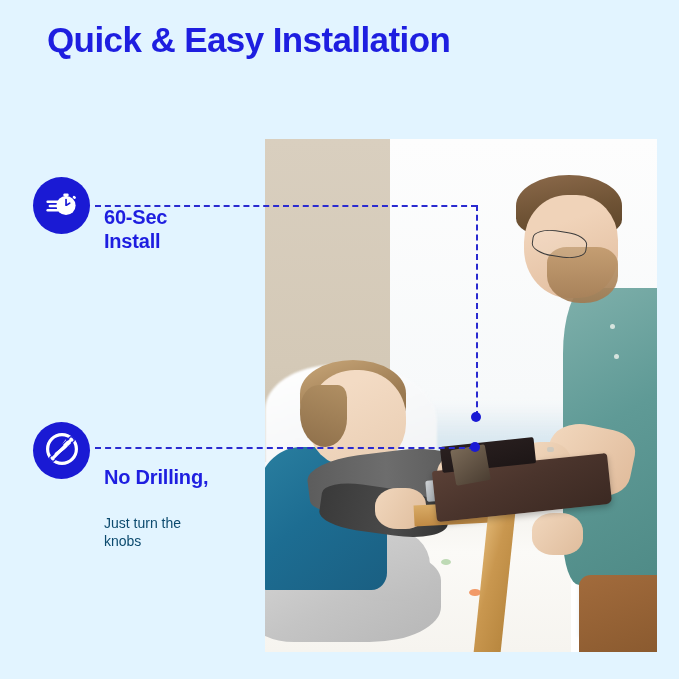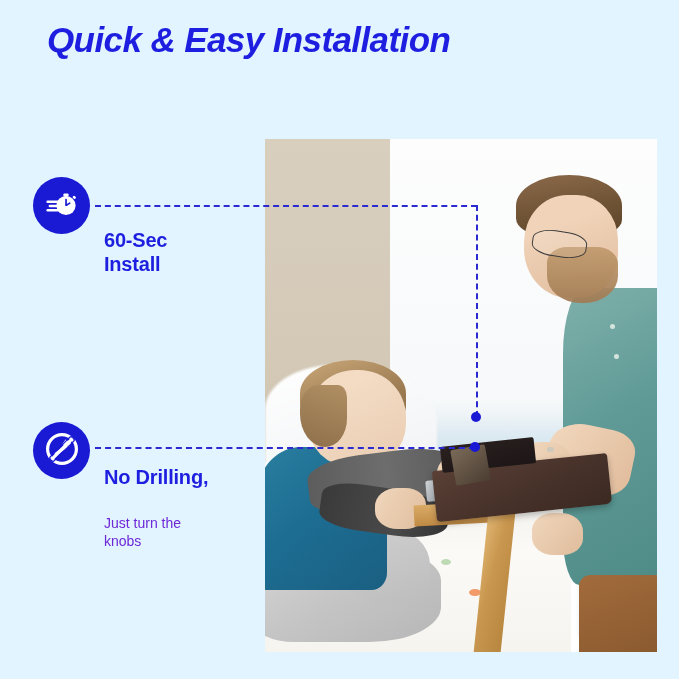--- a/index.html
+++ b/index.html
@@ -13,21 +13,20 @@
 
   
   .page-title{
     position:absolute;
     left:47px; top:20px;
     font-size:35px;
     font-weight:bold;
     letter-spacing:-0.6px;
     color:#1e1ee0;
     white-space:nowrap;
-    font-style:italic;
   }
 
   
   .photo{
     position:absolute;
     left:265px; top:139px;
     width:392px; height:513px;
     overflow:hidden;
     background:#ffffff;
   }
@@ -240,24 +239,24 @@
 
   
   .feat-title{
     position:absolute;
     font-size:20px; font-weight:bold;
     color:#1e1ee0; line-height:1.18;
     letter-spacing:-0.2px;
   }
   .feat-sub{
     position:absolute;
-    font-size:14px; color:#6d28d9;
+    font-size:14px; color:#0c4a6e;
     line-height:1.32;
   }
-  #txt-timer{ left:104px; top:229px; }
+  #txt-timer{ left:104px; top:206px; }
   #txt-notools{ left:104px; top:466px; }
   #sub-notools{ left:104px; top:514px; }
 </style>
 </head>
 <body>
 
 <div class="page-title">Quick &amp; Easy Installation</div>
 
 <div class="photo">
   <div class="wall-beige"></div>

